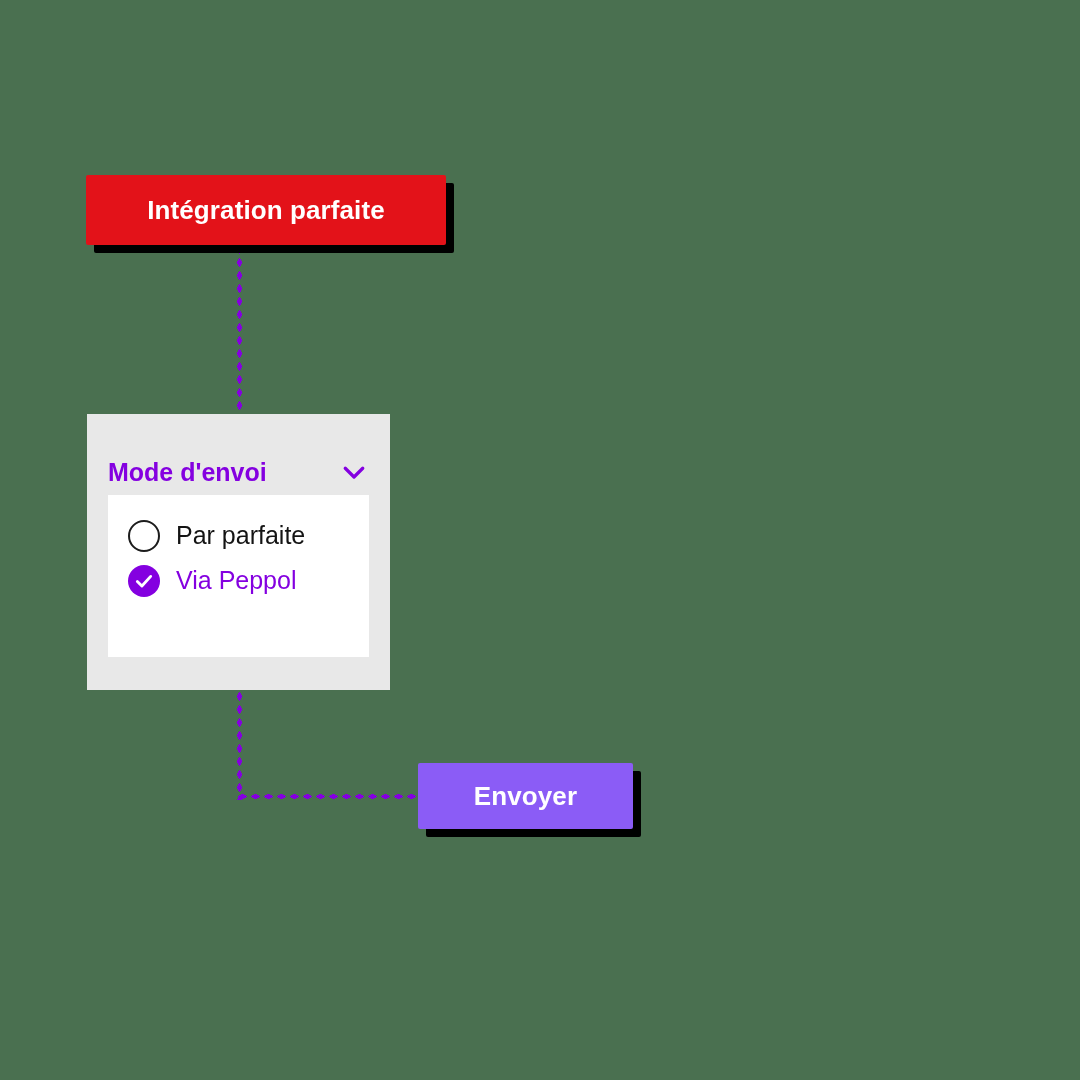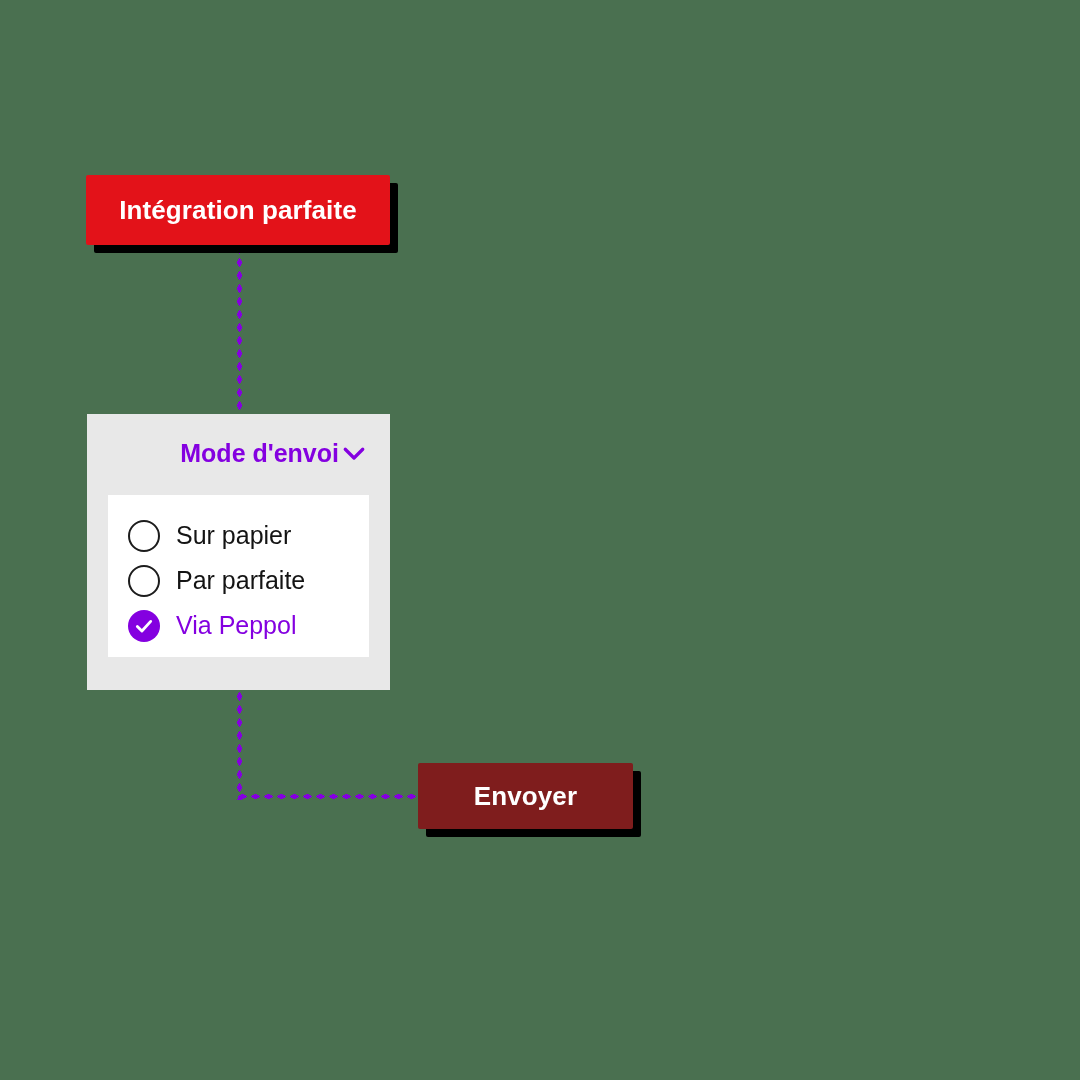--- a/index.html
+++ b/index.html
@@ -55,55 +55,55 @@
     cursor: pointer;
     color: #ffffff;
     font-weight: 700;
     letter-spacing: 0.1px;
     font-family: "Liberation Sans", sans-serif;
   }
 
   #btn-integration {
     left: 86px;
     top: 175px;
-    width: 304px;
+    width: 360px;
     height: 70px;
     background: #e31219;
     font-size: 26px;
   }
 
   #btn-envoyer {
     left: 418px;
     top: 763px;
     width: 215px;
     height: 66px;
-    background: #7f1d1d;
+    background: #8b5cf6;
     font-size: 26px;
   }
 
   
   #card-mode {
     position: absolute;
     left: 87px;
     top: 414px;
     width: 303px;
     height: 276px;
     background: #e8e8e8;
     box-sizing: border-box;
   }
 
   #card-header {
     position: absolute;
     left: 21px;
-    top: 18px;
+    top: 37px;
     right: 21px;
     height: 42px;
     display: flex;
     align-items: center;
-    justify-content: flex-end;
+    justify-content: space-between;
     cursor: pointer;
   }
 
   #card-title {
     color: #8400e0;
     font-size: 25px;
     font-weight: 700;
     line-height: 1;
     white-space: nowrap;
   }
@@ -184,24 +184,20 @@
 
       <span>
         <svg id="chevron-down" viewBox="0 0 24 24" fill="none" stroke="#8400e0" stroke-width="2.6" stroke-linecap="round" stroke-linejoin="round">
           <polyline points="5,9 12,16 19,9"></polyline>
         </svg>
       </span>
     </div>
 
     <div id="options-panel">
 
-      <div class="option-row">
-        <span class="radio-outline"></span>
-        <span class="option-label">Sur papier</span>
-      </div>
 
       <div class="option-row">
         <span class="radio-outline"></span>
         <span class="option-label">Par parfaite</span>
       </div>
 
       <div class="option-row">
         <span class="radio-checked">
           <svg width="20" height="20" viewBox="0 0 24 24" fill="none" stroke="#ffffff" stroke-width="3.4" stroke-linecap="round" stroke-linejoin="round">
             <polyline points="4,12.5 9.5,18 20,6.5"></polyline>

